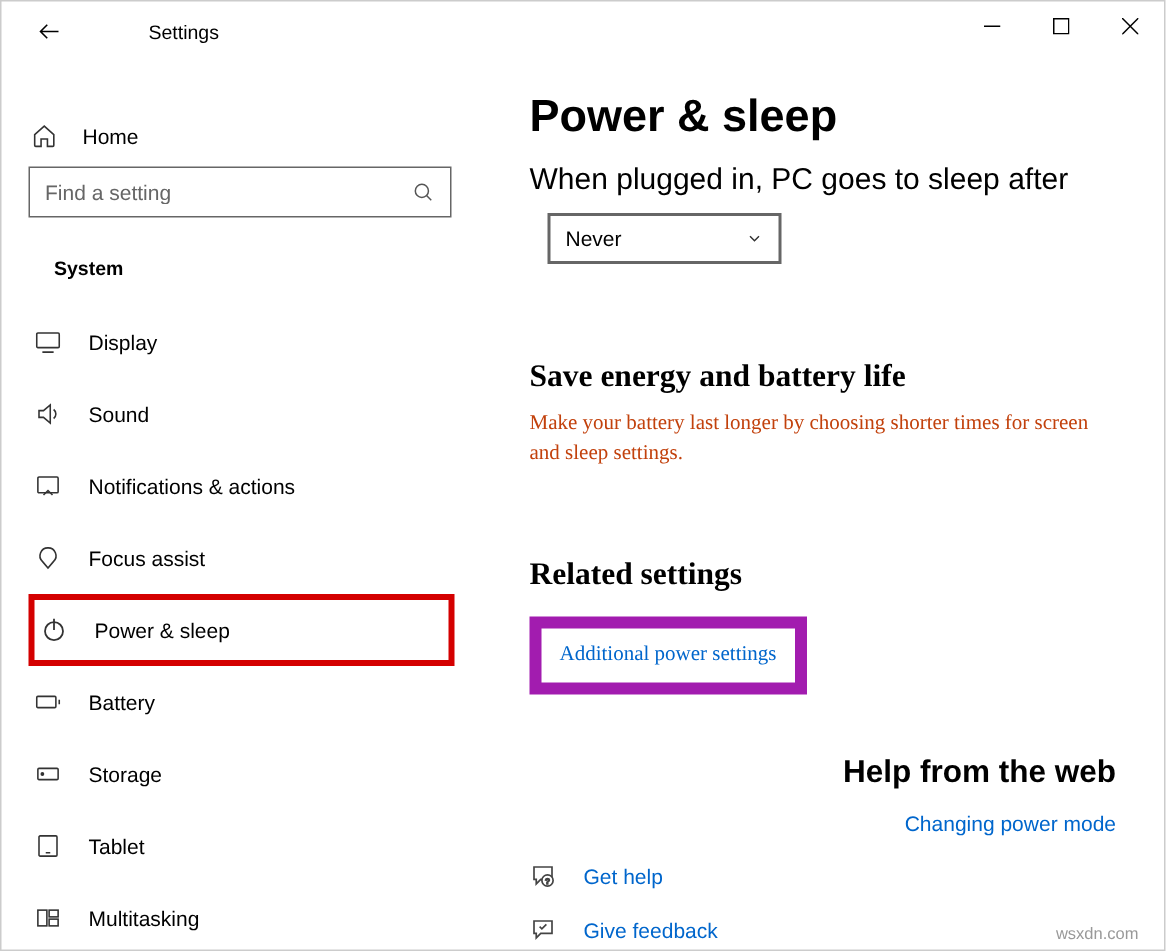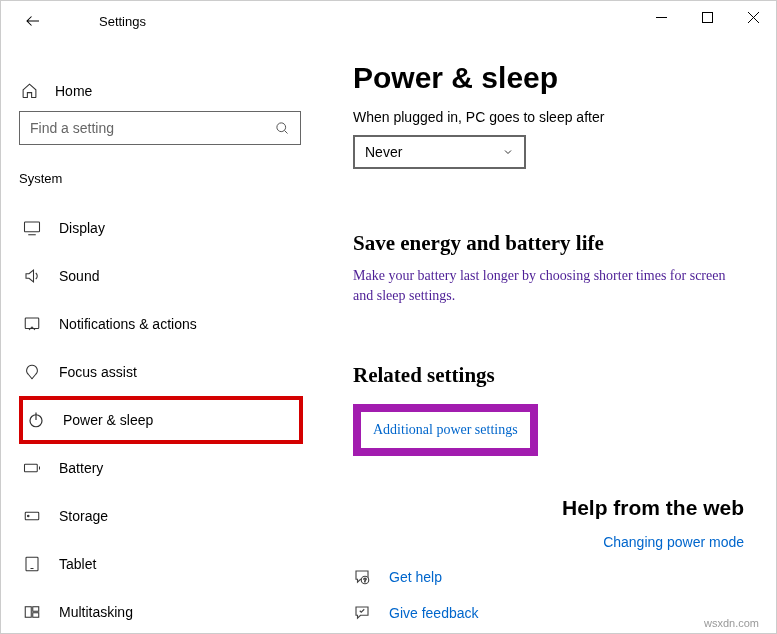--- a/index.html
+++ b/index.html
@@ -9,31 +9,31 @@
 .title { margin-left: 14px; font-size: 13px; }
 .win-controls { position: absolute; top: 0; right: 0; display: flex; }
 .win-btn { width: 46px; height: 32px; display: flex; align-items: center; justify-content: center; cursor: pointer; }
 .content { display: flex; height: calc(100% - 40px); }
 .sidebar { width: 320px; padding: 0 18px; }
 .home-row { display: flex; align-items: flex-end; height: 36px; margin: 22px 0 12px; cursor: pointer; }
 .home-row .icon { width: 20px; display: flex; justify-content: center; margin-right: 16px; }
 .search { display: flex; align-items: center; border: 1px solid #666; height: 34px; padding: 12px 10px; width: 282px; }
 .search input { border: none; outline: none; flex: 1; font-size: 14px; background: transparent; }
 .search input::placeholder { color: #666; }
-.section-title { font-weight: 400; font-size: 13px; margin: 26px 0 18px; }
+.section-title { font-weight: 700; font-size: 13px; margin: 26px 17px 18px; }
 .nav-item { display: flex; align-items: center; height: 48px; cursor: pointer; padding-left: 2px; }
 .nav-item .icon { width: 22px; display: flex; justify-content: center; align-items: center; margin-right: 16px; color: #333; }
 .nav-item.selected { border: 4px solid #d40000; }
 .main { flex: 1; padding: 20px 32px; }
 .page-title { font-size: 30px; font-weight: 600; margin-bottom: 14px; }
-.sub-label { font-size: 14px; margin-bottom: 10px; }
-.dropdown { width: 173px; height: 34px; border: 2px solid #666; display: flex; align-items: center; justify-content: space-between; padding: 0 10px; cursor: pointer; }
+.sub-label { font-size: 20px; margin-bottom: 10px; }
+.dropdown { width: 156px; height: 34px; border: 2px solid #666; display: flex; align-items: center; justify-content: space-between; padding: 0 10px; cursor: pointer; margin-left: 12px; }
 .section { margin-top: 62px; font-family: Liberation Serif, serif; }
 .section h2 { font-size: 21px; font-weight: 600; margin-bottom: 10px; }
-.section-desc { color: #4c1d95; font-size: 14px; line-height: 1.45; max-width: 390px; }
+.section-desc { color: #c2410c; font-size: 14px; line-height: 1.45; max-width: 390px; }
 .section.related { margin-top: 56px; }
 .link { color: #0066cc; font-size: 14px; cursor: pointer; }
 .link-box { border: 8px solid #a21caf; display: inline-block; padding: 10px 12px; margin-top: 6px; }
 .help-section { margin-top: 40px; text-align: right; }
 .help-section h2 { font-size: 21px; font-weight: 600; margin-bottom: 14px; }
 .help-row { display: flex; align-items: center; margin-top: 18px; }
 .help-row .icon { width: 22px; margin-right: 14px; color: #444; }
 .watermark { position: absolute; bottom: 4px; right: 17px; font-size: 11px; color: #999; }
 svg { display: block; }
 </style>

